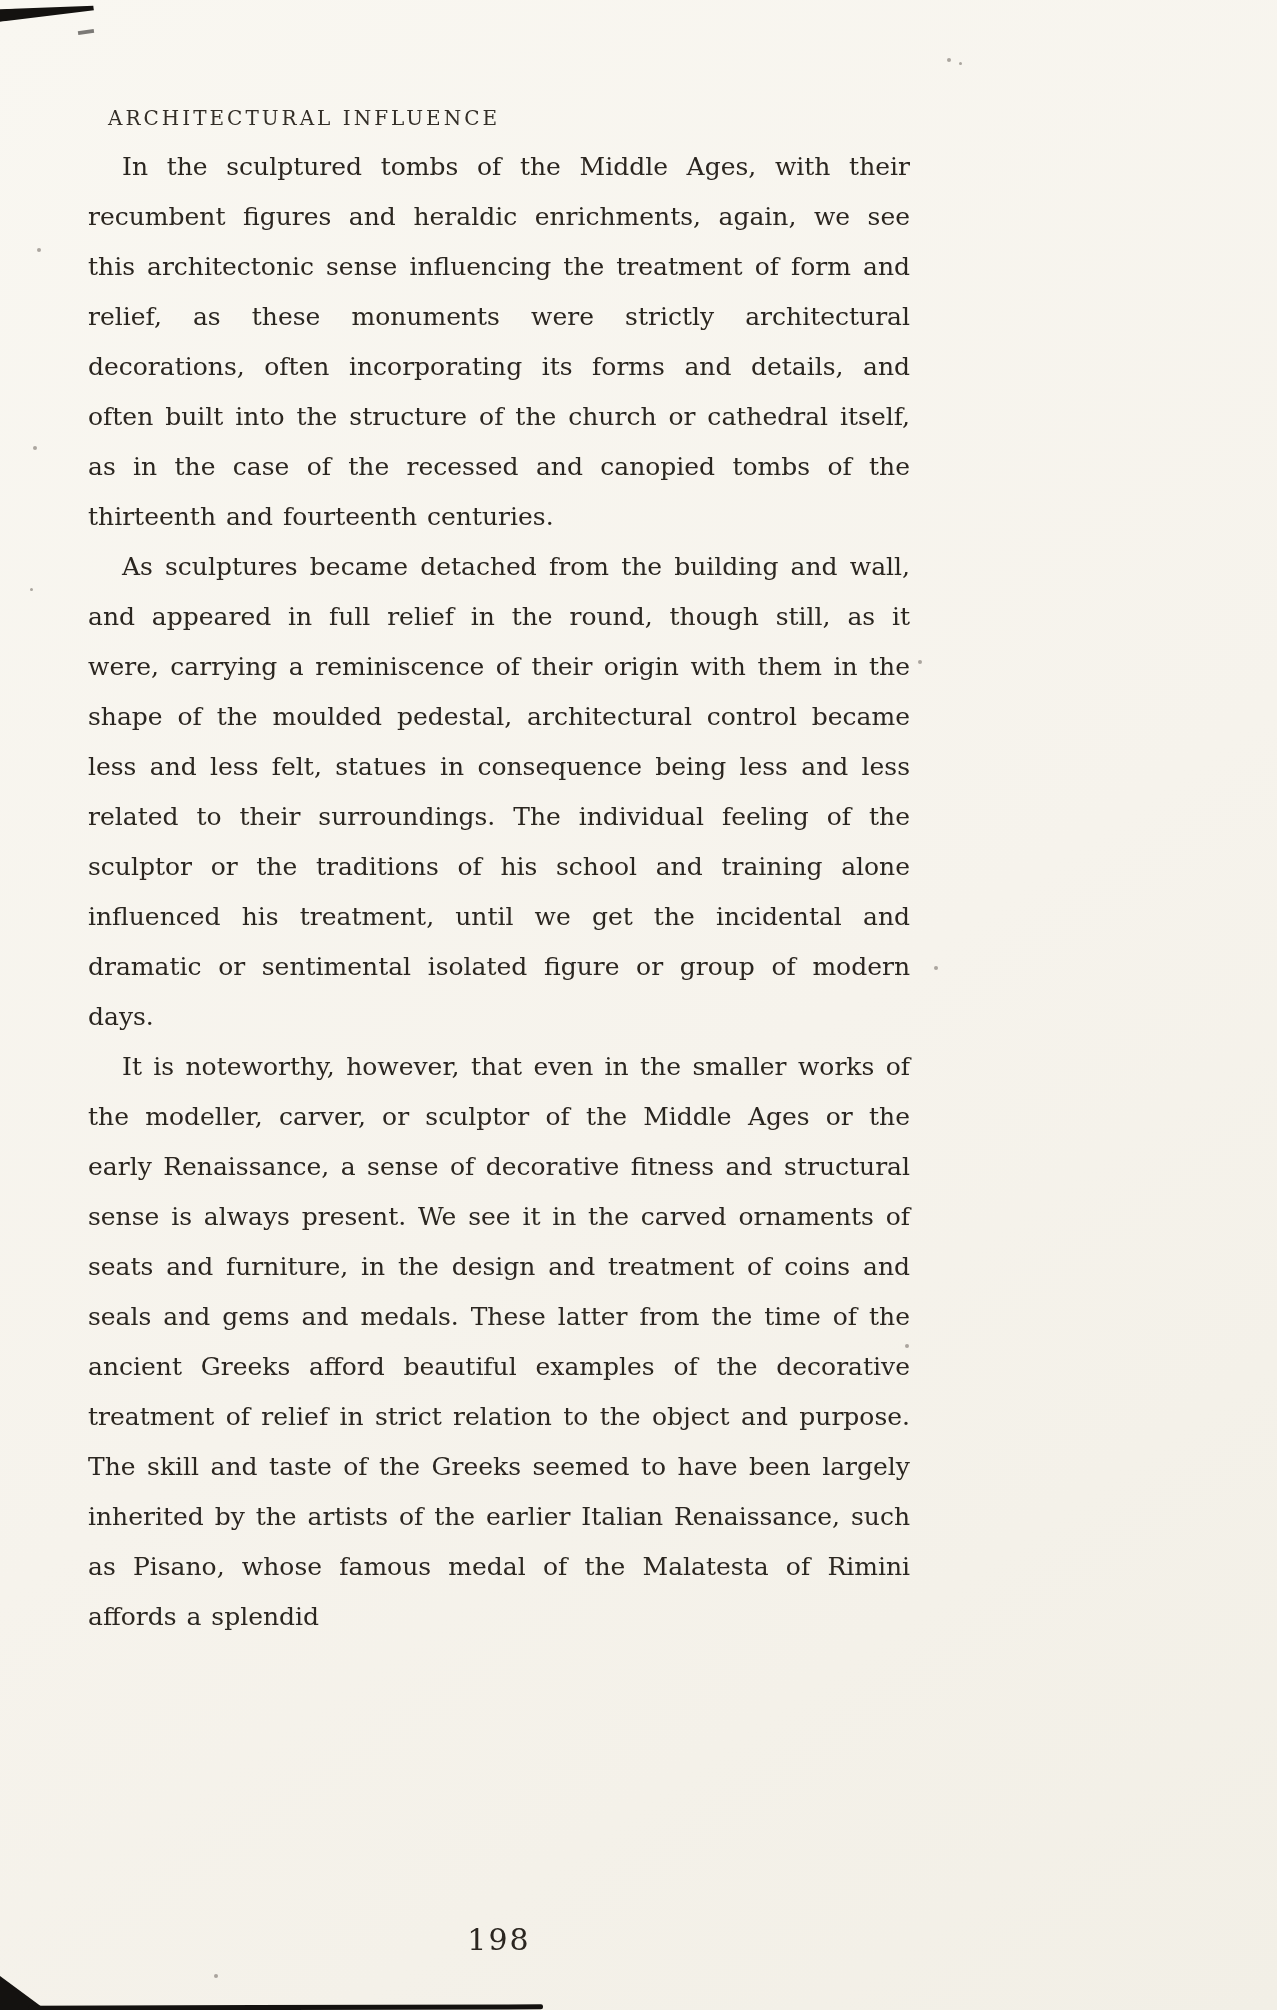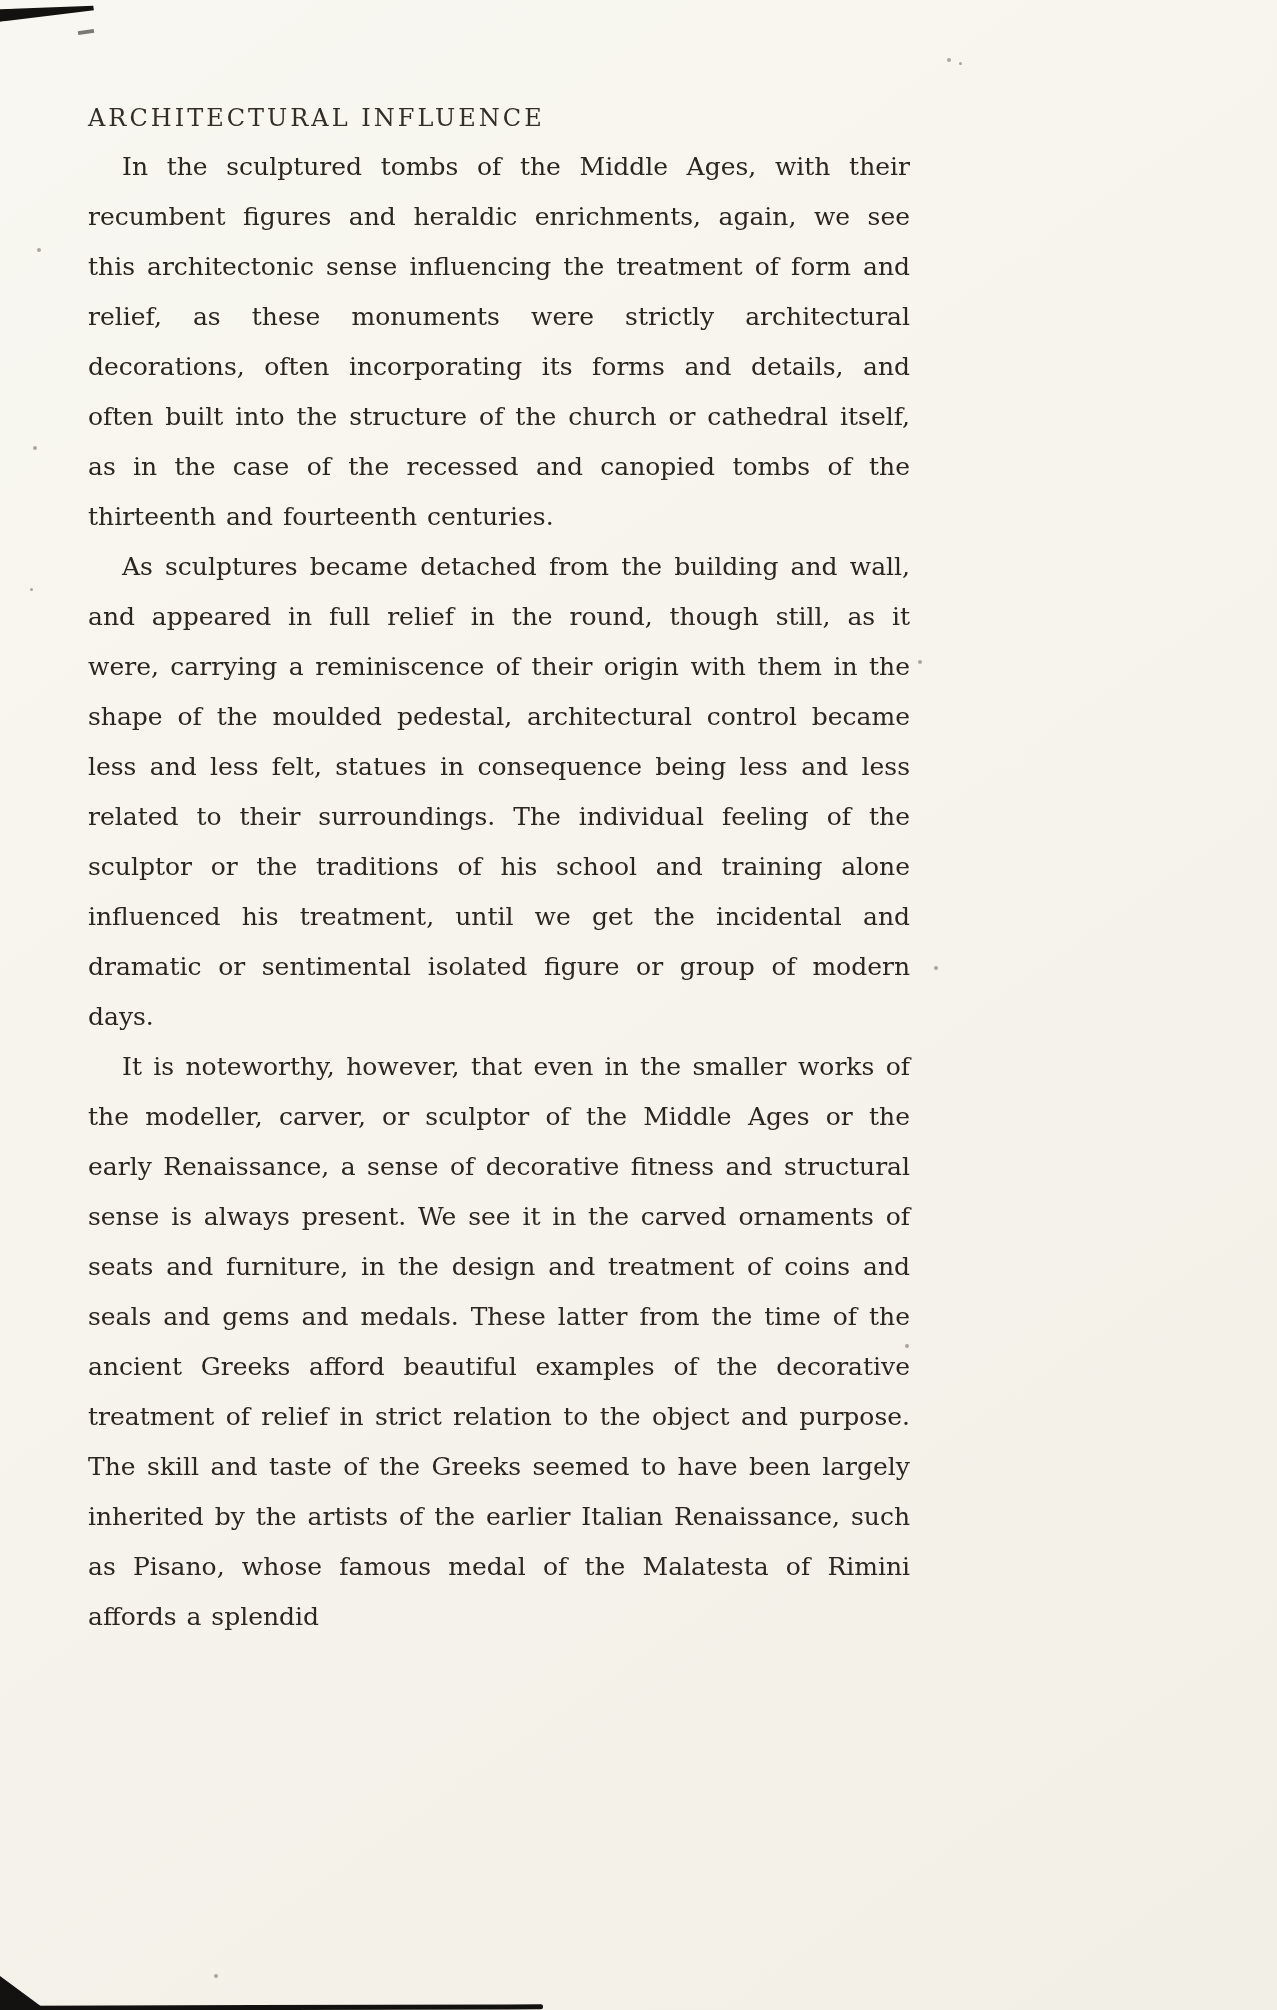--- a/index.html
+++ b/index.html
@@ -20,25 +20,26 @@
   }
 
   .text-block {
     position: absolute;
     left: 88px;
     top: 94px;
     width: 822px;
   }
 
   .running-head {
-    font-size: 24px;
+    font-size: 20px;
     font-weight: normal;
     letter-spacing: 3px;
     line-height: 48px;
     color: #332e27;
+    margin-left: 20px;
   }
 
   .para {
     font-size: 25px;
     line-height: 50px;
     text-align: justify;
     text-indent: 34px;
     word-spacing: 2px;
     color: #2b2620;
   }
@@ -129,17 +130,18 @@
   <div class="text-block">
     <h1 class="running-head">ARCHITECTURAL INFLUENCE</h1>
 
     <p class="para">In the sculptured tombs of the Middle Ages, with their recumbent figures and heraldic enrichments, again, we see this architectonic sense influencing the treatment of form and relief, as these monuments were strictly architectural decorations, often incorporating its forms and details, and often built into the structure of the church or cathedral itself, as in the case of the recessed and canopied tombs of the thirteenth and fourteenth centuries.</p>
 
     <p class="para">As sculptures became detached from the building and wall, and appeared in full relief in the round, though still, as it were, carrying a reminiscence of their origin with them in the shape of the moulded pedestal, architectural control became less and less felt, statues in consequence being less and less related to their surroundings. The individual feeling of the sculptor or the traditions of his school and training alone influenced his treatment, until we get the incidental and dramatic or sentimental isolated figure or group of modern days.</p>
 
     <p class="para">It is noteworthy, however, that even in the smaller works of the modeller, carver, or sculptor of the Middle Ages or the early Renaissance, a sense of decorative fitness and structural sense is always present. We see it in the carved ornaments of seats and furniture, in the design and treatment of coins and seals and gems and medals. These latter from the time of the ancient Greeks afford beautiful examples of the decorative treatment of relief in strict relation to the object and purpose. The skill and taste of the Greeks seemed to have been largely inherited by the artists of the earlier Italian Renaissance, such as Pisano, whose famous medal of the Malatesta of Rimini affords a splendid</p>
   </div>
 
+  <div class="page-number">198</div>
 
   <div class="artifact artifact-bottom-left"></div>
   <div class="artifact artifact-bottom-line"></div>
 
 </div>
 
 </body></html>

